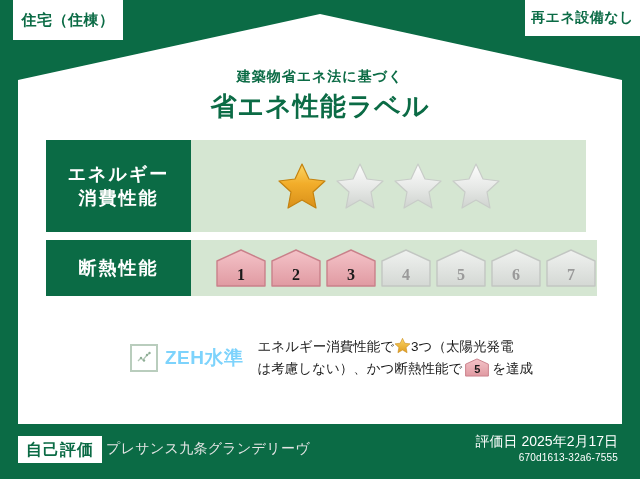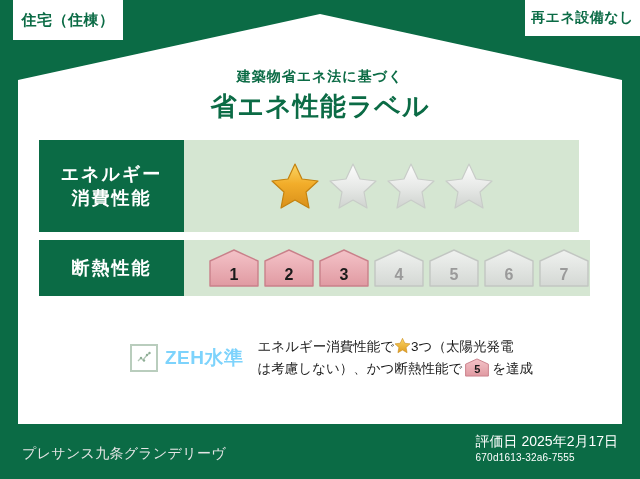--- a/index.html
+++ b/index.html
@@ -78,24 +78,25 @@
     font-size: 26px;
     font-weight: bold;
     letter-spacing: 1px;
     margin-top: 6px;
     line-height: 1.2;
   }
 
   
   .perf-row {
     position: absolute;
-    left: 39px;
+    left: 46px;
     width: 540px;
     display: flex;
     z-index: 5;
+    font-family: Liberation Serif, serif;
   }
   .row-energy { top: 140px; height: 92px; }
   .row-insul  { top: 240px; height: 56px; }
 
   .row-label {
     background: #0b6b45;
     color: #ffffff;
     font-size: 18px;
     font-weight: bold;
     letter-spacing: 2px;
@@ -215,21 +216,21 @@
   .bldg-name {
     color: #e5e5e5;
     font-size: 14px;
     margin-left: 4px;
     letter-spacing: 0.3px;
   }
   .footer-right {
     position: absolute;
     right: 22px;
     bottom: 14px;
-    text-align: left;
+    text-align: right;
     color: #ffffff;
     z-index: 6;
   }
   .eval-date { font-size: 14px; line-height: 1.3; }
   .eval-id   { font-size: 10px; line-height: 1.5; letter-spacing: 0.2px; }
 </style>
 </head>
 <body>
 
 <div id="label-root">
@@ -435,20 +436,21 @@
                 <stop offset="0%" stop-color="#f4c3c8"></stop>
                 <stop offset="100%" stop-color="#e09aa2"></stop>
               </linearGradient>
             </defs>
             <polygon points="26,2 50,13 50,38 2,38 2,13" fill="url(#pkIn)" stroke="#c9808a" stroke-width="2" stroke-linejoin="round"></polygon>
           </svg><span>5</span></span><span>を達成</span>
     </div>
   </div>
 
   <div class="footer-left">
+    <div class="self-eval">自己評価</div>
     <div class="bldg-name">プレサンス九条グランデリーヴ</div>
   </div>
 
   <div class="footer-right">
     <div class="eval-date">評価日 2025年2月17日</div>
     <div class="eval-id">670d1613-32a6-7555</div>
   </div>
 
 </div>
 

